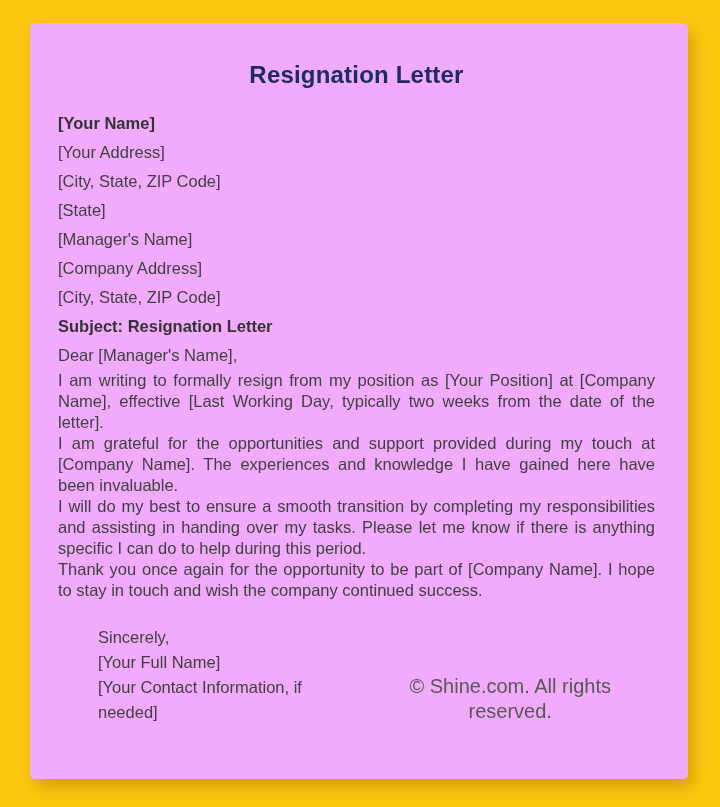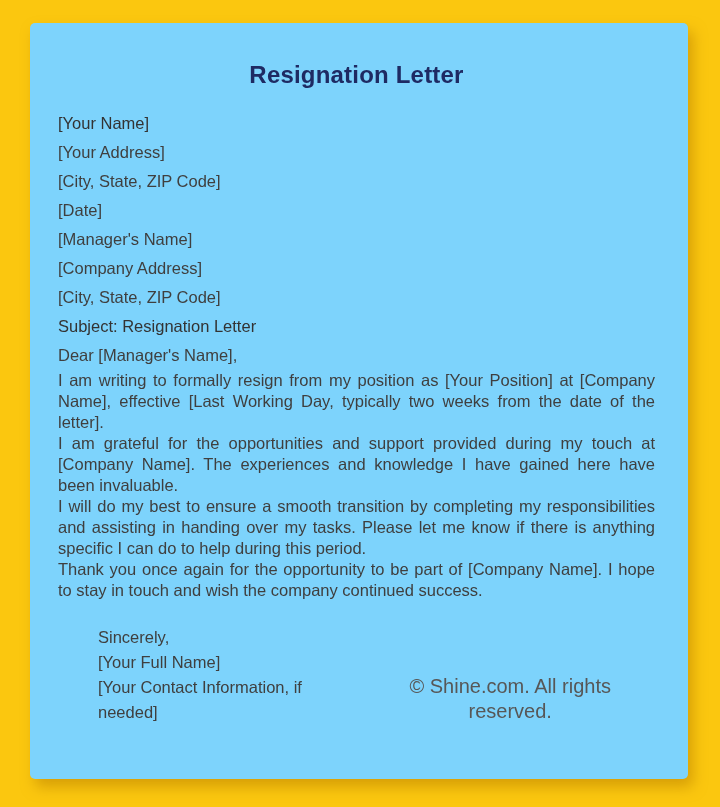--- a/index.html
+++ b/index.html
@@ -13,21 +13,21 @@
     position: relative;
     font-family: "Liberation Sans", sans-serif;
     overflow: hidden;
   }
   .card {
     position: absolute;
     left: 30px;
     top: 23px;
     width: 658px;
     height: 756px;
-    background: #7dd3fc;
+    background: #f0abfc;
     border-radius: 5px;
     box-shadow: 5px 8px 14px rgba(186, 128, 0, 0.55);
     box-sizing: border-box;
     padding: 38px 33px 22px 28px;
   }
   .doc-title {
     text-align: center;
     color: #1E2A63;
     font-size: 24px;
     font-weight: bold;
@@ -37,21 +37,21 @@
   }
   .letter {
     color: #3F3F3F;
     font-size: 16.5px;
   }
   .header-line {
     line-height: 29px;
     white-space: nowrap;
   }
   .bold {
-    font-weight: normal;
+    font-weight: bold;
     color: #333333;
   }
   .salutation {
     line-height: 29px;
   }
   .body-para {
     margin: 0;
     line-height: 21px;
     text-align: justify;
   }
@@ -79,21 +79,21 @@
 
 <div class="card">
 
   <h1 class="doc-title">Resignation Letter</h1>
 
   <div class="letter">
 
     <div class="header-line bold">[Your Name]</div>
     <div class="header-line">[Your Address]</div>
     <div class="header-line">[City, State, ZIP Code]</div>
-    <div class="header-line">[Date]</div>
+    <div class="header-line">[State]</div>
     <div class="header-line">[Manager's Name]</div>
     <div class="header-line">[Company Address]</div>
     <div class="header-line">[City, State, ZIP Code]</div>
     <div class="header-line bold">Subject: Resignation Letter</div>
 
     <div class="salutation">Dear [Manager's Name],</div>
 
     <p class="body-para">I am writing to formally resign from my position as [Your Position] at [Company Name], effective [Last Working Day, typically two weeks from the date of the letter].</p>
     <p class="body-para">I am grateful for the opportunities and support provided during my touch at [Company Name]. The experiences and knowledge I have gained here have been invaluable.</p>
     <p class="body-para">I will do my best to ensure a smooth transition by completing my responsibilities and assisting in handing over my tasks. Please let me know if there is anything specific I can do to help during this period.</p>

